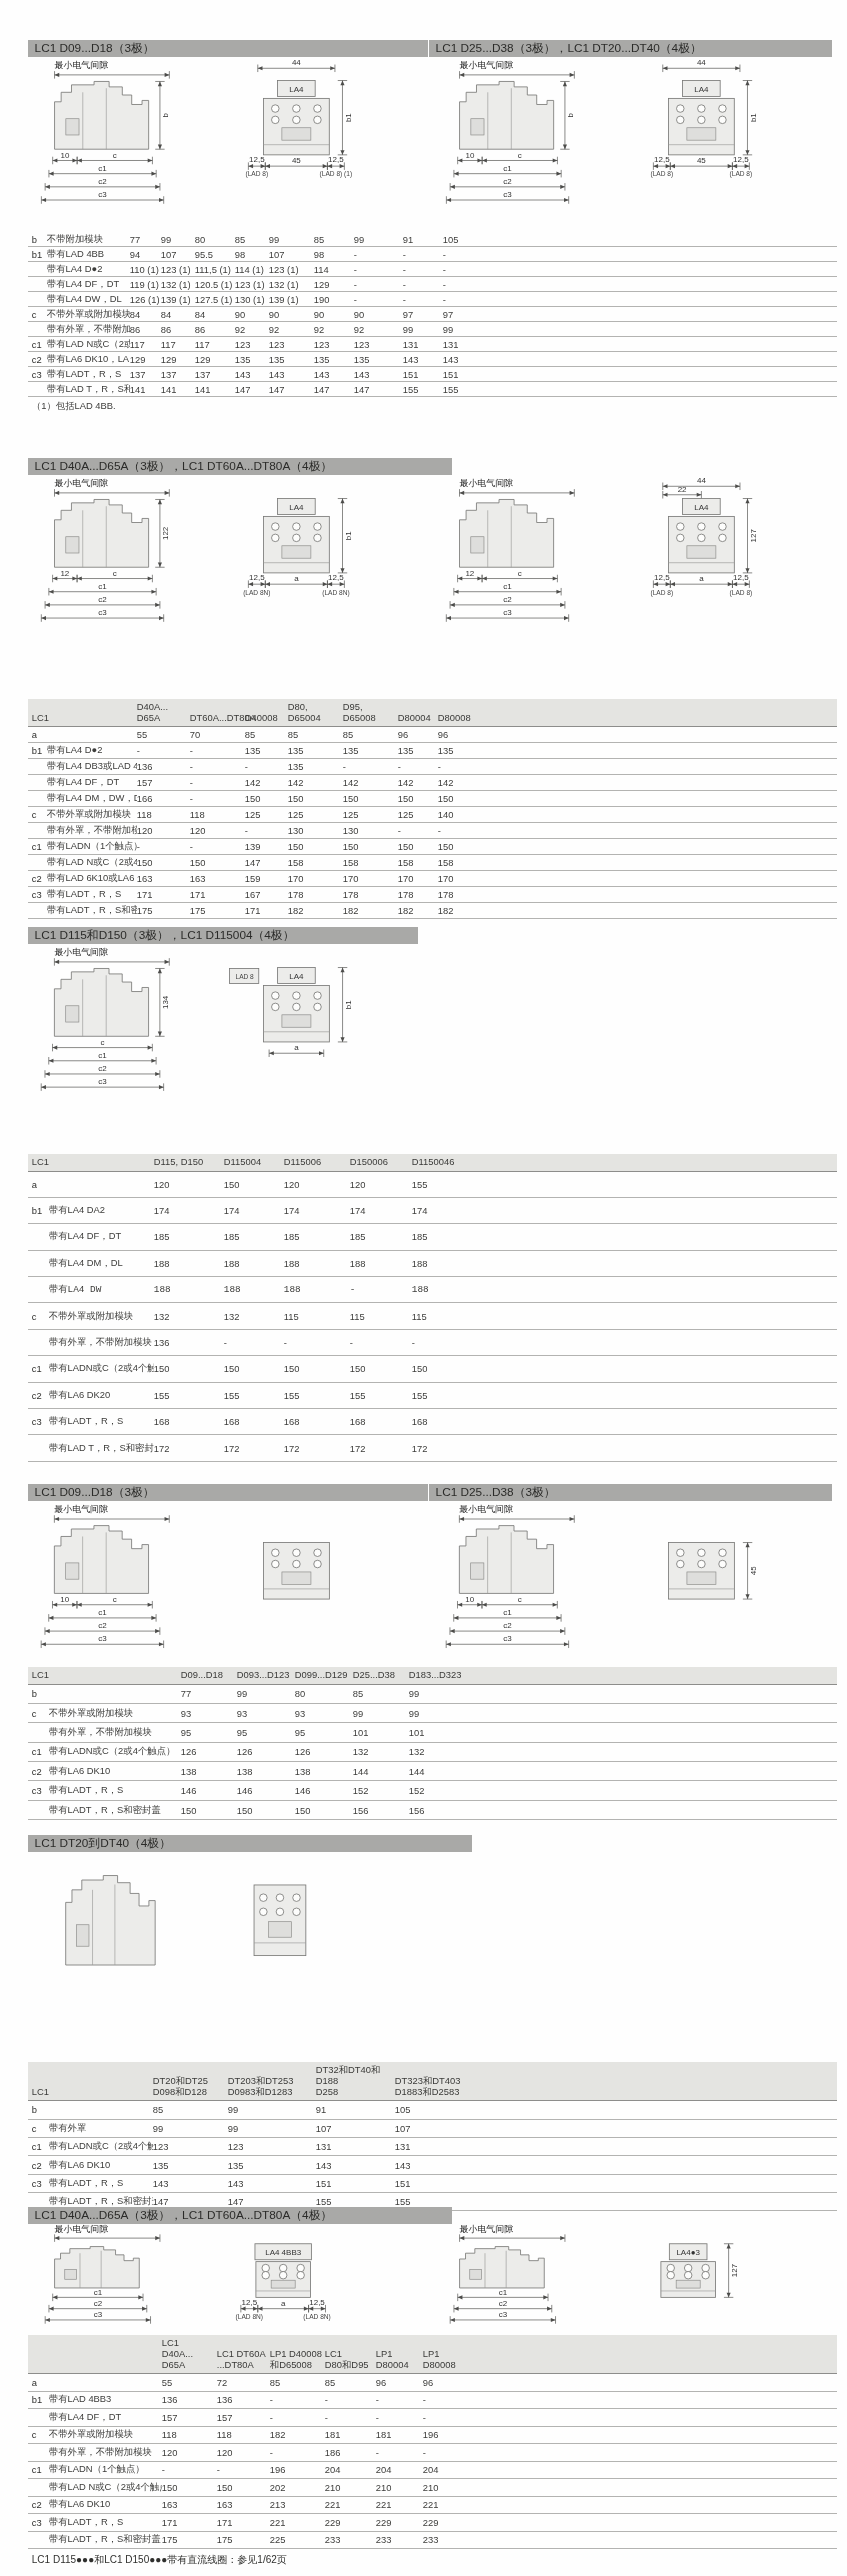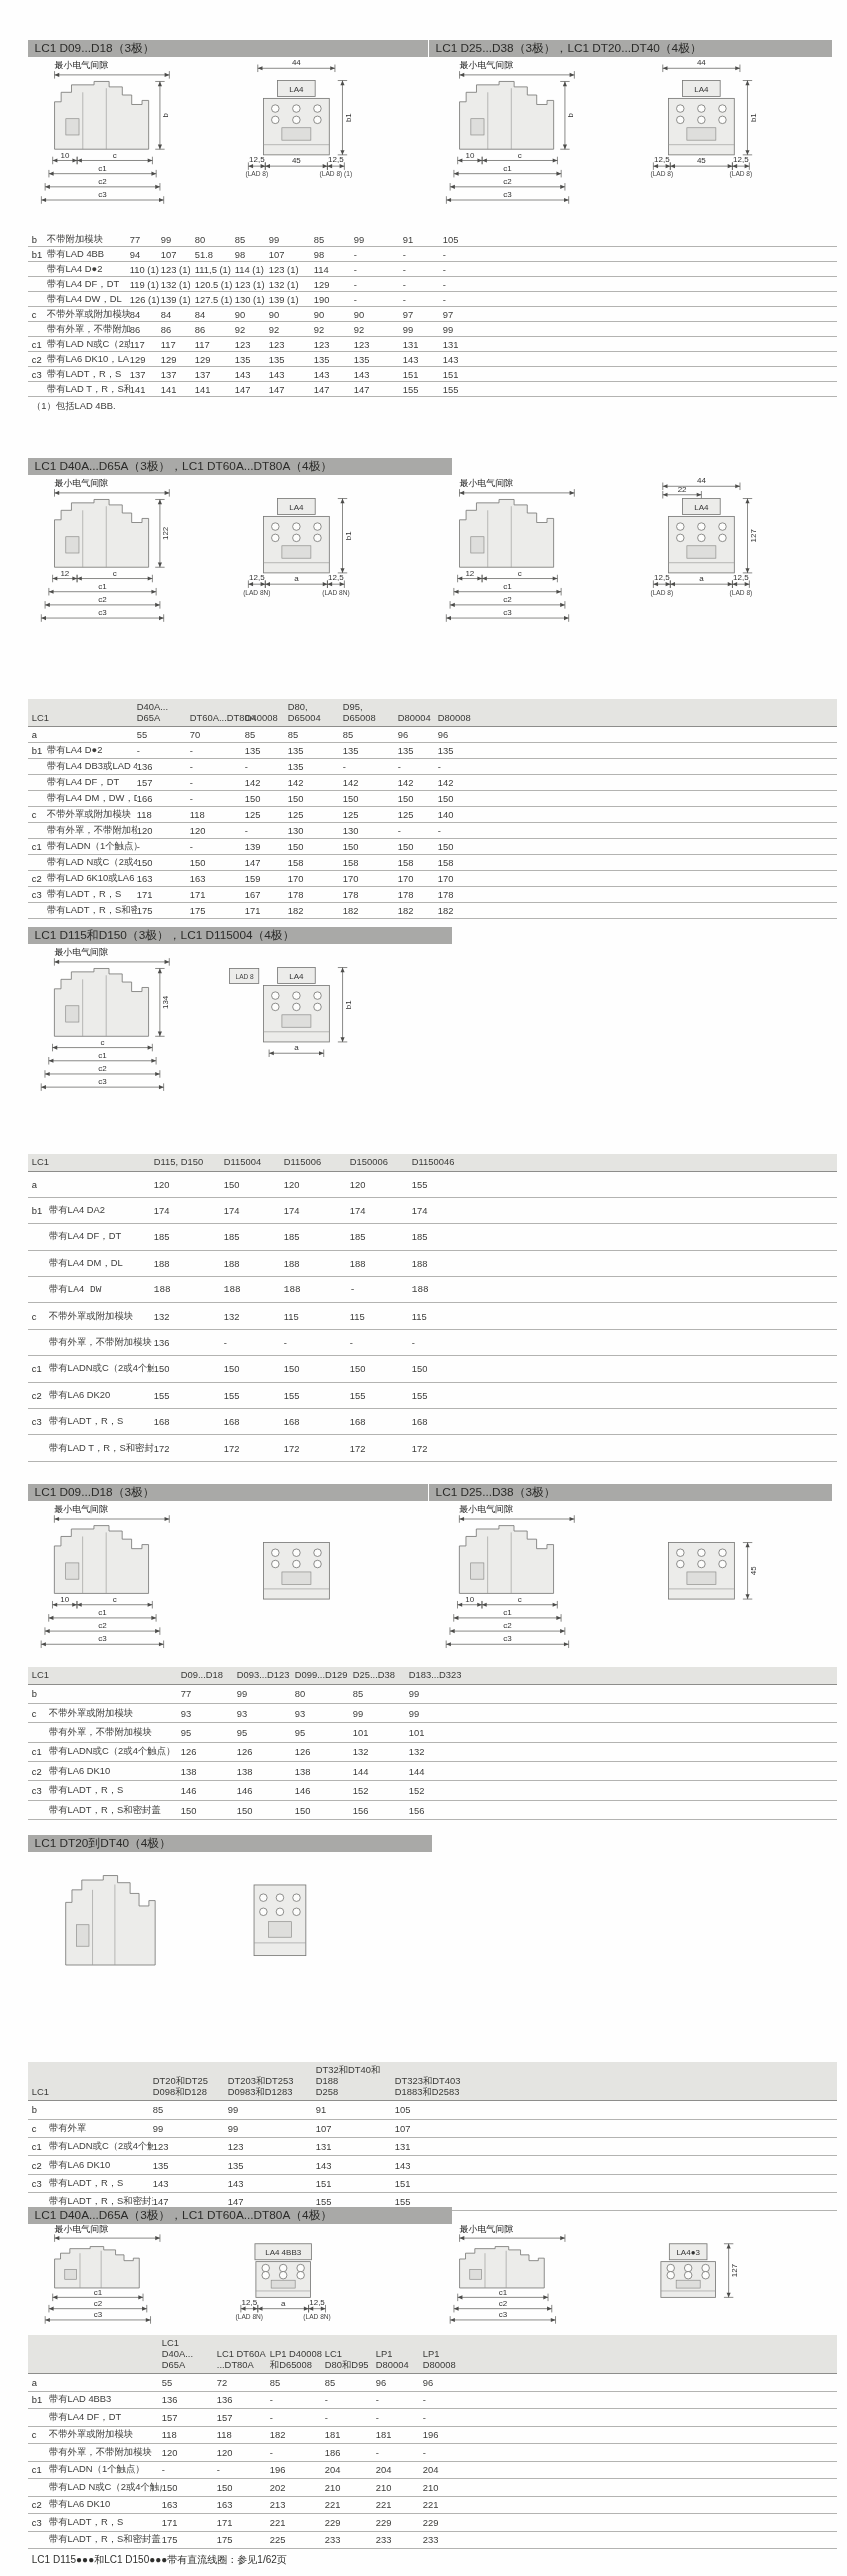--- a/index.html
+++ b/index.html
@@ -247,21 +247,21 @@
           <div class="t-val">85</div>
           <div class="t-val">99</div>
           <div class="t-val">91</div>
           <div class="t-val">105</div>
         </div>
         <div class="t-row" style="grid-template-columns: 15px 83px 31px 34px 40px 34px 45px 40px 49px 40px 40px;">
           <div class="t-key">b1</div>
           <div class="t-desc">带有LAD 4BB</div>
           <div class="t-val">94</div>
           <div class="t-val">107</div>
-          <div class="t-val">51.8</div>
+          <div class="t-val">95.5</div>
           <div class="t-val">98</div>
           <div class="t-val">107</div>
           <div class="t-val">98</div>
           <div class="t-val">-</div>
           <div class="t-val">-</div>
           <div class="t-val">-</div>
         </div>
         <div class="t-row" style="grid-template-columns: 15px 83px 31px 34px 40px 34px 45px 40px 49px 40px 40px;">
           <div class="t-key"></div>
           <div class="t-desc">带有LA4 D●2</div>
@@ -718,21 +718,21 @@
           <div class="t-val">182</div>
           <div class="t-val">182</div>
           <div class="t-val">182</div>
           <div class="t-val">182</div>
         </div>
       </div>
   </section>
 
   <section class="sec" style="top:927px">
     <div class="hdr-row">
-      <div class="hdr" style="width:424px">LC1 D115和D150（3极），LC1 D115004（4极）</div>
+      <div class="hdr" style="width:390px">LC1 D115和D150（3极），LC1 D115004（4极）</div>
     </div>
     <div class="draw-row" style="height:210px">
         <div class="cluster"><svg viewBox="0 0 430 223" width="405" height="210">
             <text x="28" y="12" class="cnl" text-anchor="start">最小电气间隙</text>
             <line x1="28" y1="19" x2="150" y2="19" class="dl"></line>
             <path d="M28 19 l5 -2.2 v4.4 Z" class="ah"></path>
             <path d="M150 19 l-5 -2.2 v4.4 Z" class="ah"></path>
             <line x1="28" y1="15" x2="28" y2="23" class="dl"></line>
             <line x1="150" y1="15" x2="150" y2="23" class="dl"></line>
             <g>
@@ -1108,21 +1108,21 @@
           <div class="t-val">150</div>
           <div class="t-val">150</div>
           <div class="t-val">156</div>
           <div class="t-val">156</div>
         </div>
       </div>
   </section>
 
   <section class="sec" style="top:1835px">
     <div class="hdr-row">
-      <div class="hdr" style="width:404px">LC1 DT20到DT40（4极）</div>
+      <div class="hdr" style="width:444px">LC1 DT20到DT40（4极）</div>
     </div>
     <div class="draw-row" style="height:210px">
         <div class="cluster"><svg viewBox="0 0 430 223" width="405" height="210">
             <g>
               <path d="M40 120 L40 53.5 L46.65 53.5 L46.65 40.2 L57.099999999999994 40.2 L57.099999999999994 29.75 L79.9 29.75 L79.9 25 L95.1 25 L95.1 32.6 L108.39999999999999 32.6 L108.39999999999999 44 L117.89999999999999 44 L117.89999999999999 57.300000000000004 L128.35000000000002 57.300000000000004 L128.35000000000002 51.6 L135 51.6 L135 120 Z" class="prof"></path>
               <line x1="68.5" y1="40.2" x2="68.5" y2="120" class="dl2"></line>
               <line x1="92.25" y1="34.5" x2="92.25" y2="120" class="dl2"></line>
               <rect x="51.4" y="77.25" width="13.3" height="22.8" class="det"></rect>
             </g>
             <g>

